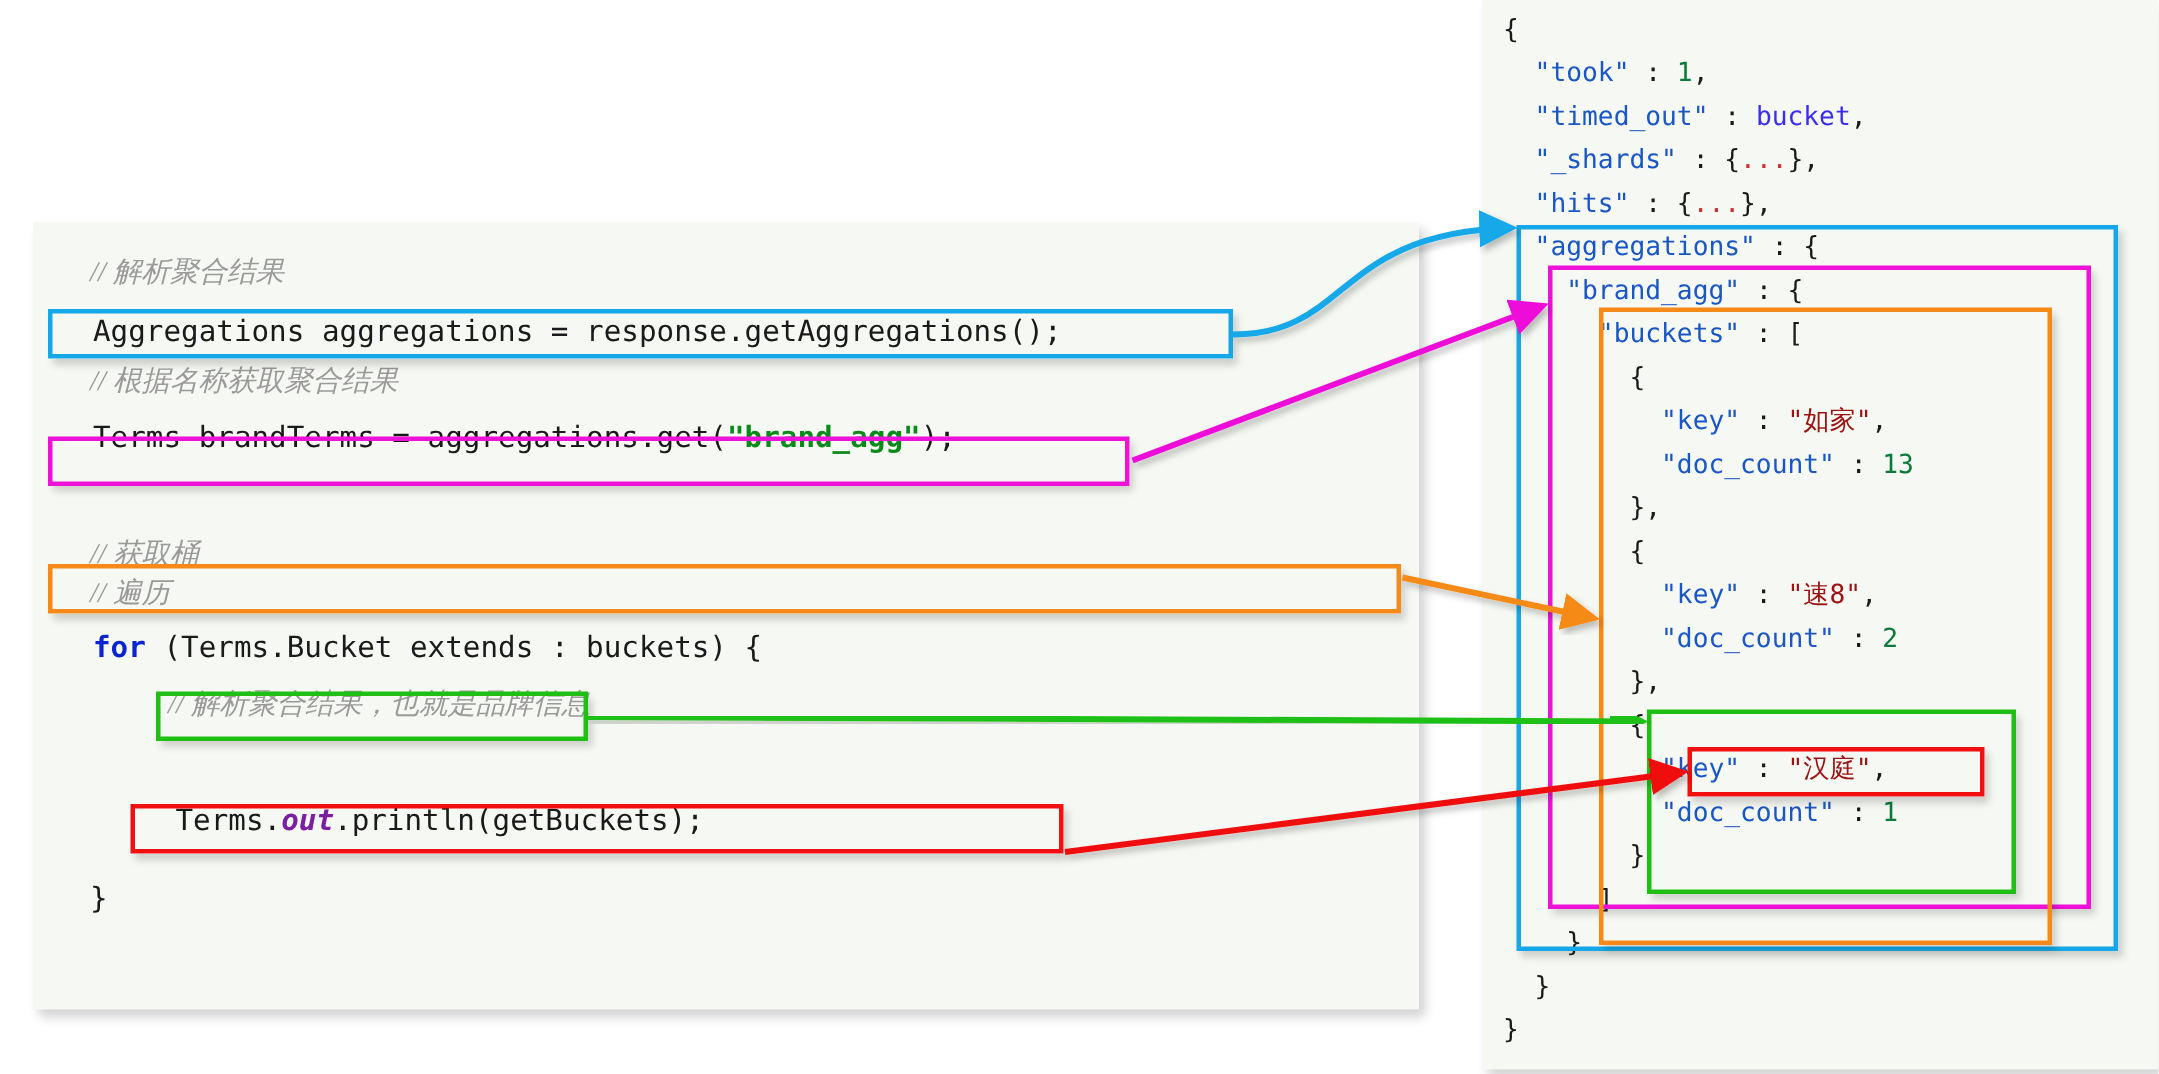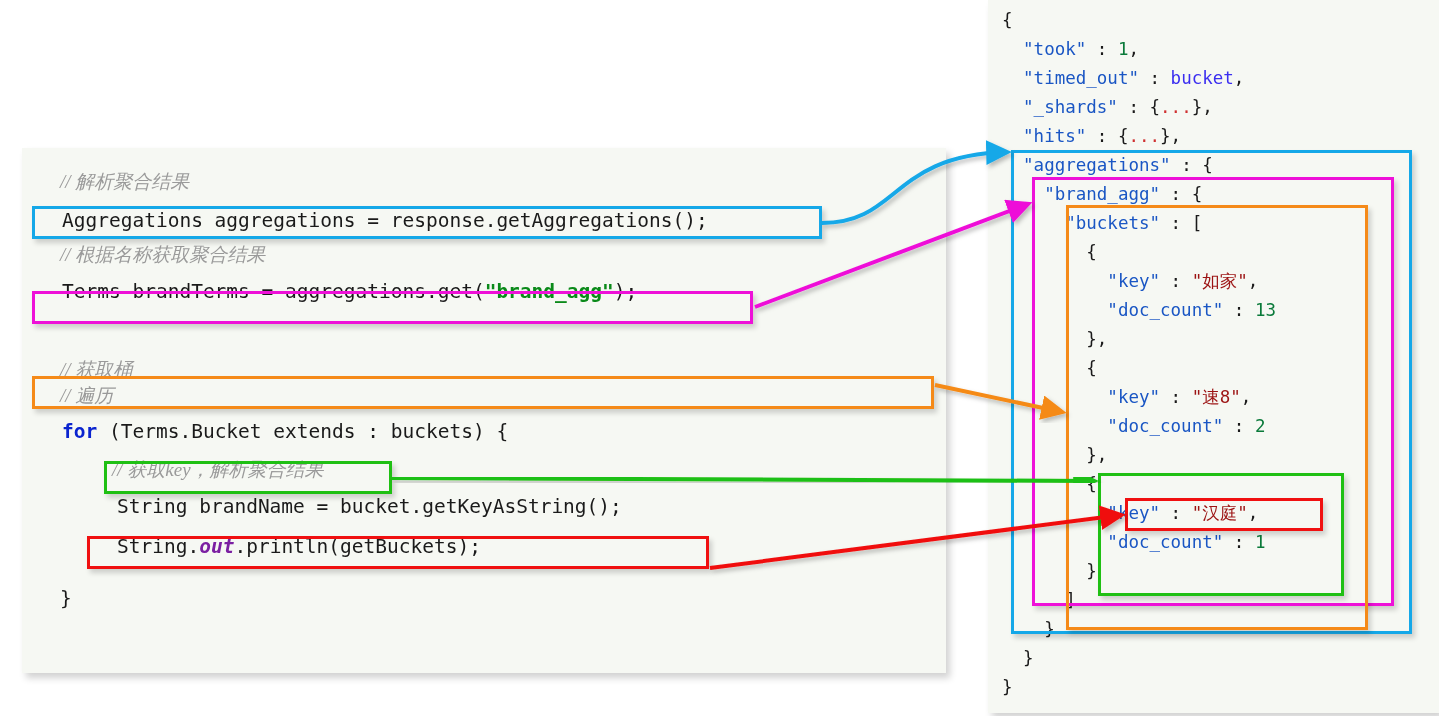--- a/index.html
+++ b/index.html
@@ -111,25 +111,24 @@
 
   <div class="cline comment" style="left:38px; top:96px;">// 根据名称获取聚合结果</div>
 
   <div class="cline comment" style="left:38px; top:167px;margin-top:44px;">// 获取桶</div>
 
 
   <div class="cline comment" style="left:38px; top:237px;">// 遍历</div>
 
   <div class="cline" style="left:40px; top:273px;"><span class="kw">for</span><span> (Terms.Bucket extends : buckets) {</span></div>
 
-  <div class="cline comment" style="left:90px; top:311px;">// 获取key，解析聚合结果</div>
-
-  <div class="cline" style="left:95px; top:348px;">String brandName = bucket.getKeyAsString();</div>
-
-  <div class="cline" style="left:95px; top:388px;"><span>String.</span><span class="fld">out</span><span>.println(getBuckets);</span></div>
+  <div class="cline comment" style="left:90px; top:311px;">// 解析聚合结果，也就是品牌信息</div>
+
+
+  <div class="cline" style="left:95px; top:388px;"><span>Terms.</span><span class="fld">out</span><span>.println(getBuckets);</span></div>
 
   <div class="cline" style="left:38px; top:440px;">}</div>
 </div>
 
 <div class="hbox b-cyan" style="left:32px;  top:206px; width:790px; height:33px; border-width:3px;"></div>
 <div class="hbox b-magenta" style="left:32px;  top:291px; width:721px; height:33px; border-width:3px;"></div>
 <div class="hbox b-orange" style="left:32px;  top:376px; width:902px; height:33px; border-width:3px;"></div>
 <div class="hbox b-green" style="left:104px; top:461px; width:288px; height:33px; border-width:3px;"></div>
 <div class="hbox b-red" style="left:87px;  top:536px; width:622px; height:33px; border-width:3px;"></div>
 

